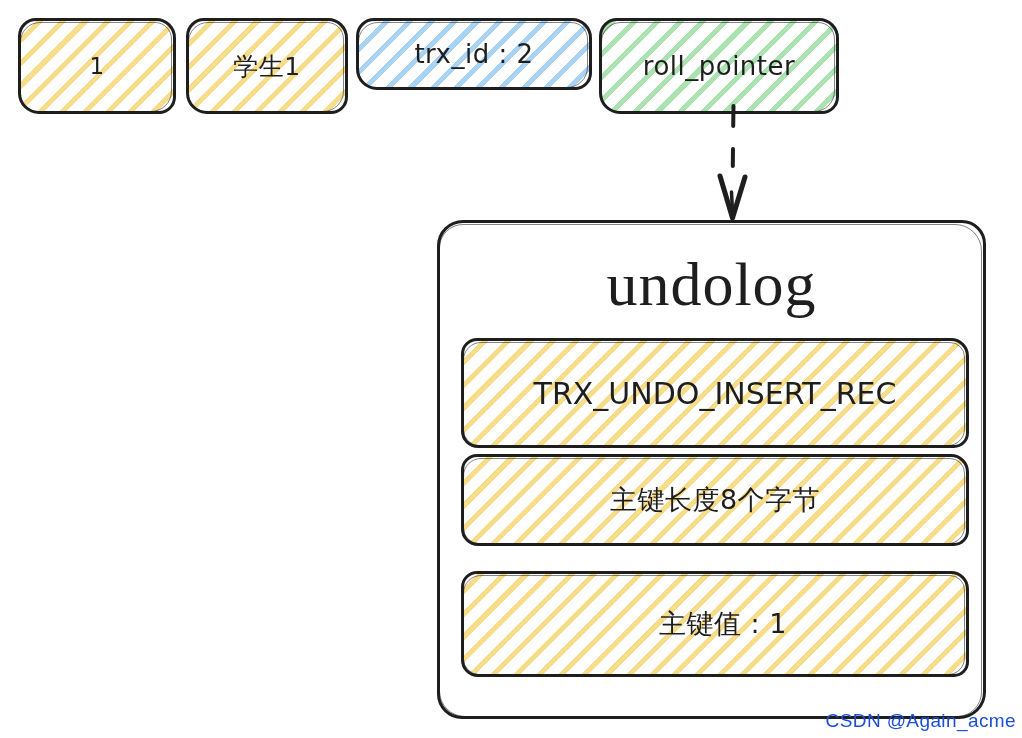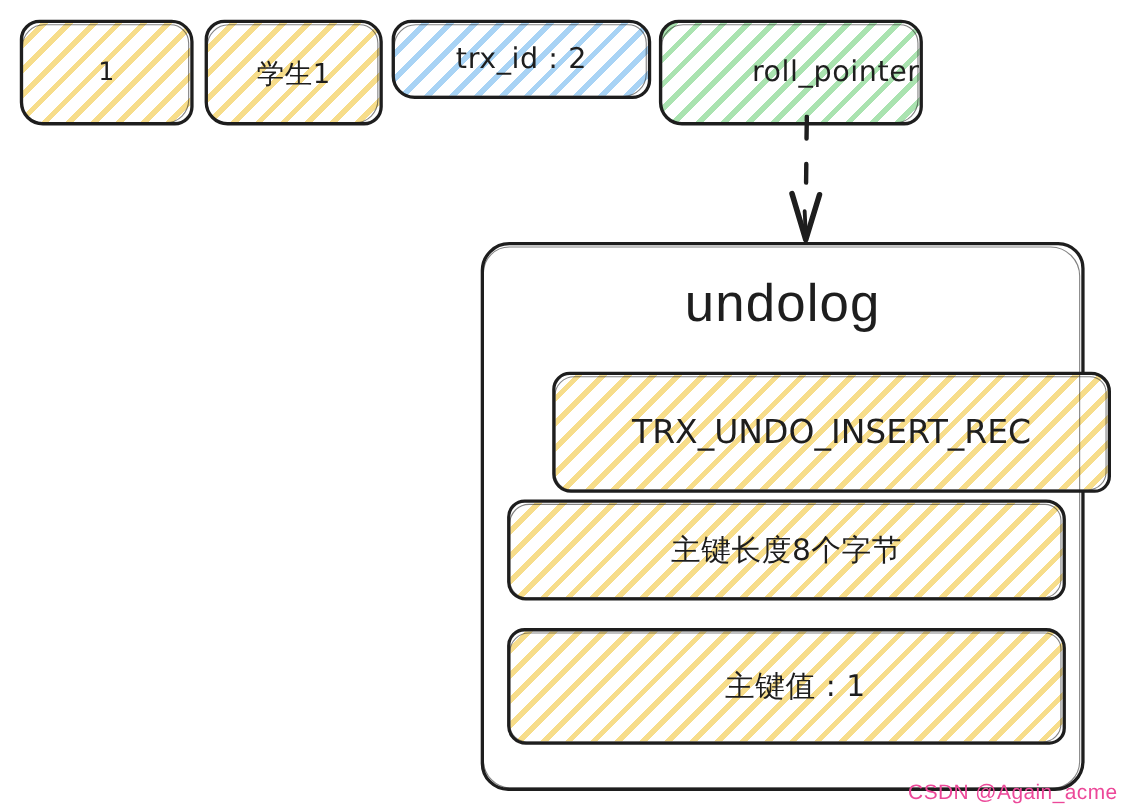--- a/index.html
+++ b/index.html
@@ -58,21 +58,20 @@
     );
   }
   .hatch-green {
     background-image: repeating-linear-gradient(
       -45deg,
       rgba(255,255,255,0) 0px,
       rgba(255,255,255,0) 11px,
       #aae3b0 11px,
       #aae3b0 16px
     );
-    justify-content: flex-end;
   }
 
   .sk-label {
     position: relative;
     z-index: 3;
     color: #1e1e1e;
     font-family: "DejaVu Sans", "Liberation Sans", sans-serif;
     letter-spacing: 0.5px;
     white-space: nowrap;
   }
@@ -110,49 +109,49 @@
   }
   #undolog-box::after {
     border-radius: 24px 27px 25px 26px;
   }
   #undolog-title {
     position: absolute;
     left: 0;
     top: 26px;
     width: 100%;
     text-align: center;
-    font-family: Liberation Sans, sans-serif;
-    font-size: 48px;
+    font-family: Liberation Serif, serif;
+    font-size: 62px;
     color: #1e1e1e;
     letter-spacing: 1px;
     z-index: 3;
   }
 
   .undo-row {
     left: 21px;
     width: 508px;
     border-radius: 16px 18px 15px 17px;
   }
   .undo-row::after { border-radius: 18px 15px 17px 16px; }
-  #undo-row-0 { top: 115px; height: 110px; margin-left: 41px; }
+  #undo-row-0 { top: 115px; height: 110px; }
   #undo-row-1 { top: 231px; height: 92px; }
   #undo-row-2 { top: 348px; height: 106px; padding-left: 16px; }
 
   #undo-row-0 .sk-label { font-size: 30px; letter-spacing: 0px; }
   #undo-row-1 .sk-label { font-size: 27px; }
   #undo-row-2 .sk-label { font-size: 27px; }
 
   
   #watermark {
     position: absolute;
     right: 6px;
     bottom: 6px;
     font-family: "Liberation Sans", sans-serif;
     font-size: 19px;
-    color: #ec4899;
+    color: #1d4ed8;
     letter-spacing: 0.4px;
     z-index: 9;
     user-select: none;
     margin-top: 28px;
   }
 </style>
 </head>
 <body>
 
 <div id="canvas">

